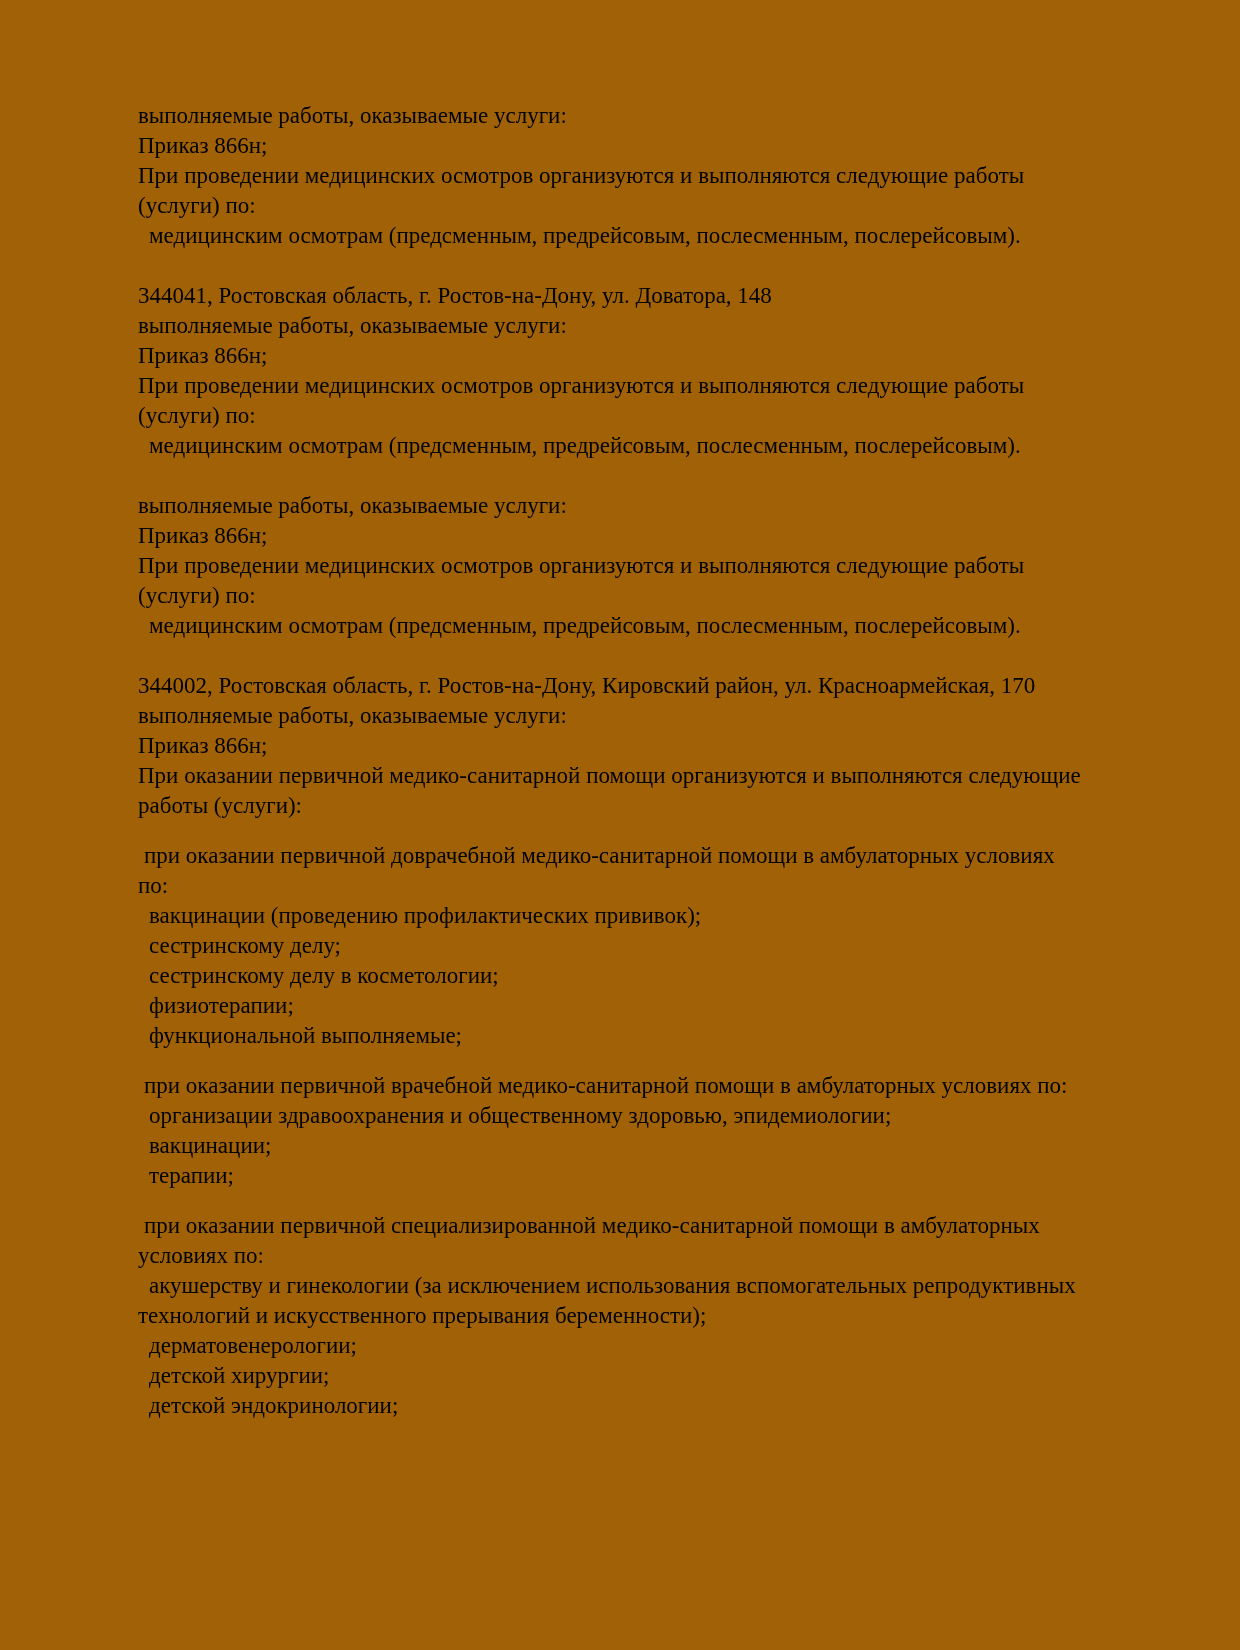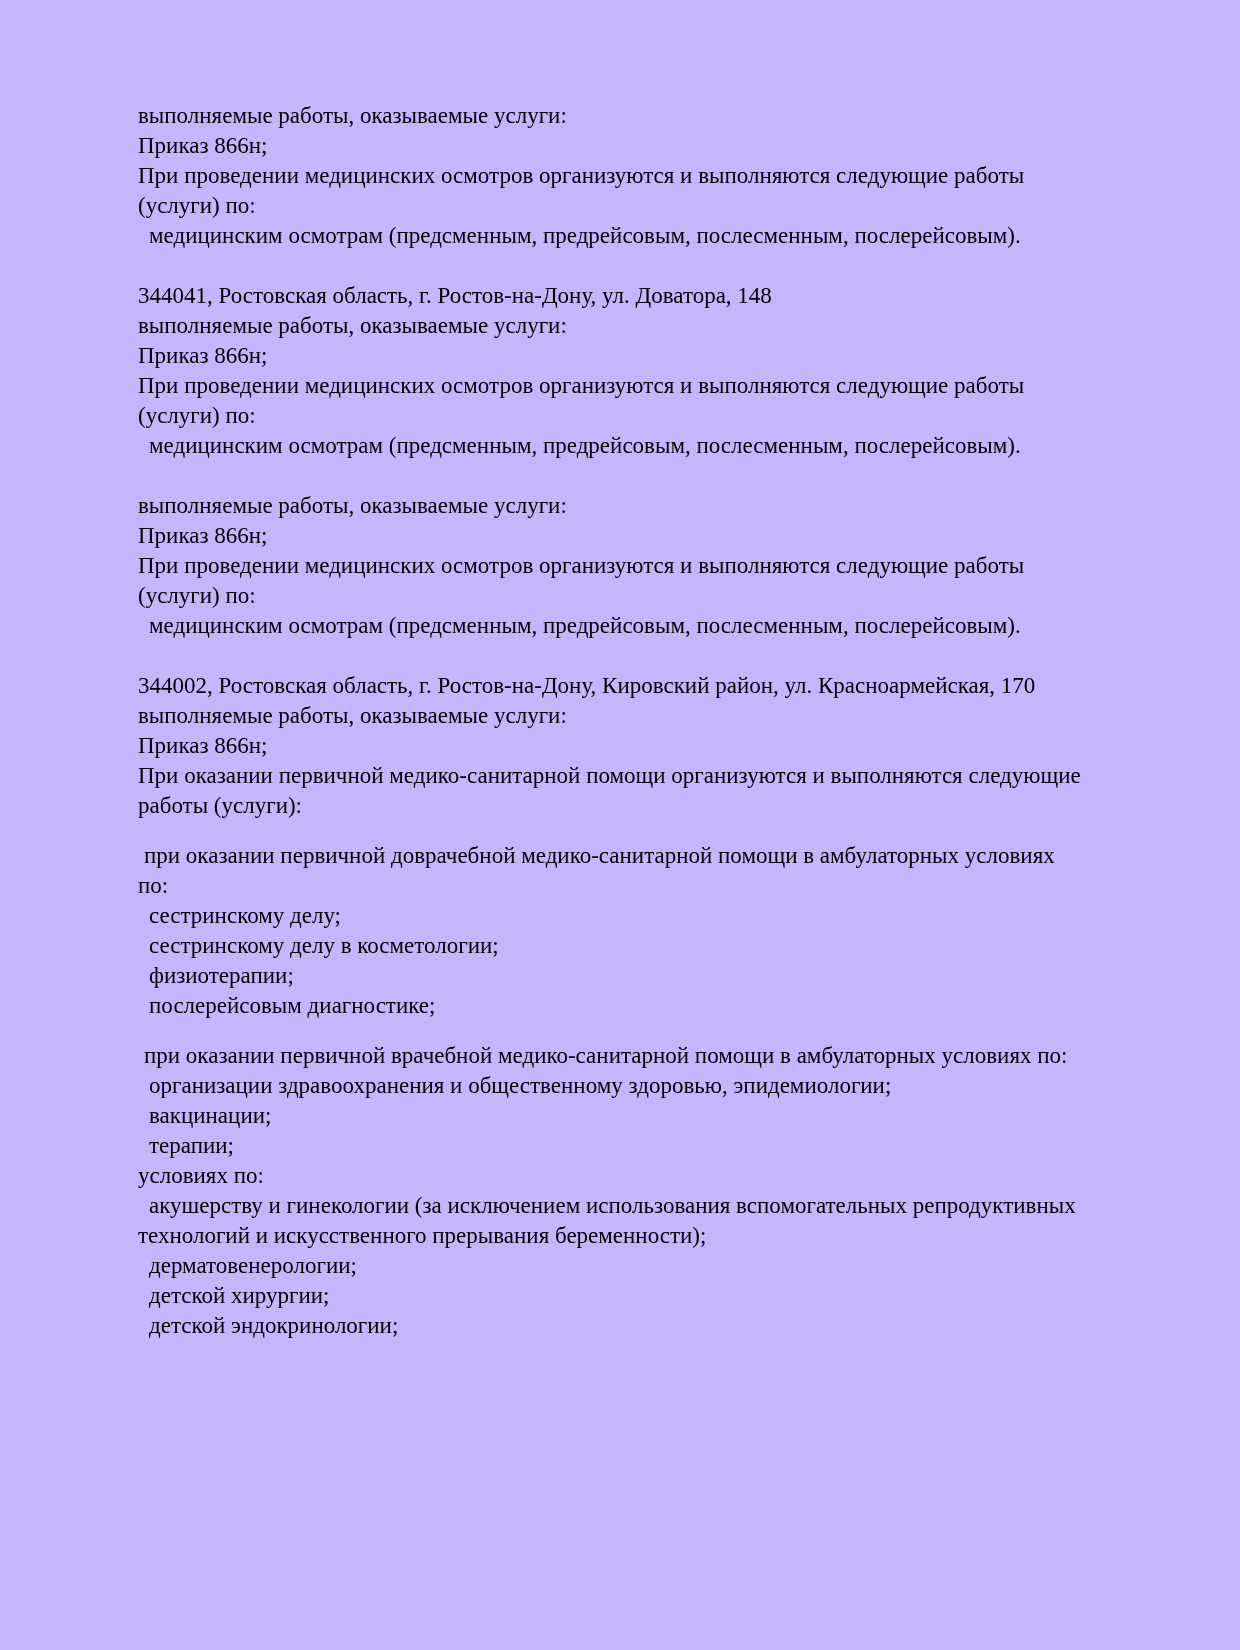--- a/index.html
+++ b/index.html
@@ -12,21 +12,21 @@
     background: #ffffff;
     overflow: hidden;
     position: relative;
   }
   .doc-page {
     position: absolute;
     left: 0;
     top: 0;
     width: 1240px;
     height: 1650px;
-    background: #c4b5fd;
+    background: #a16207;
   }
   .doc-text {
     position: absolute;
     left: 138px;
     top: 101px;
     width: 980px;
     color: #000000;
     font-family: "Liberation Serif", "DejaVu Serif", serif;
     font-size: 23px;
     line-height: 30px;
@@ -65,28 +65,30 @@
       <div class="line i0">(услуги) по:</div>
       <div class="line i2">медицинским осмотрам (предсменным, предрейсовым, послесменным, послерейсовым).</div>
       <div class="line i0"></div>
       <div class="line i0">344002, Ростовская область, г. Ростов-на-Дону, Кировский район, ул. Красноармейская, 170</div>
       <div class="line i0">выполняемые работы, оказываемые услуги:</div>
       <div class="line i0">Приказ 866н;</div>
       <div class="line i0">При оказании первичной медико-санитарной помощи организуются и выполняются следующие</div>
       <div class="line i0">работы (услуги):</div>
       <div class="line i1">при оказании первичной доврачебной медико-санитарной помощи в амбулаторных условиях</div>
       <div class="line i0">по:</div>
+      <div class="line i2">вакцинации (проведению профилактических прививок);</div>
       <div class="line i2">сестринскому делу;</div>
       <div class="line i2">сестринскому делу в косметологии;</div>
       <div class="line i2">физиотерапии;</div>
-      <div class="line i2">послерейсовым диагностике;</div>
+      <div class="line i2">функциональной выполняемые;</div>
       <div class="line i1">при оказании первичной врачебной медико-санитарной помощи в амбулаторных условиях по:</div>
       <div class="line i2">организации здравоохранения и общественному здоровью, эпидемиологии;</div>
       <div class="line i2">вакцинации;</div>
       <div class="line i2">терапии;</div>
+      <div class="line i1">при оказании первичной специализированной медико-санитарной помощи в амбулаторных</div>
       <div class="line i0">условиях по:</div>
       <div class="line i2">акушерству и гинекологии (за исключением использования вспомогательных репродуктивных</div>
       <div class="line i0">технологий и искусственного прерывания беременности);</div>
       <div class="line i2">дерматовенерологии;</div>
       <div class="line i2">детской хирургии;</div>
       <div class="line i2">детской эндокринологии;</div>
     </div>
 </div>
 
 </body></html>

